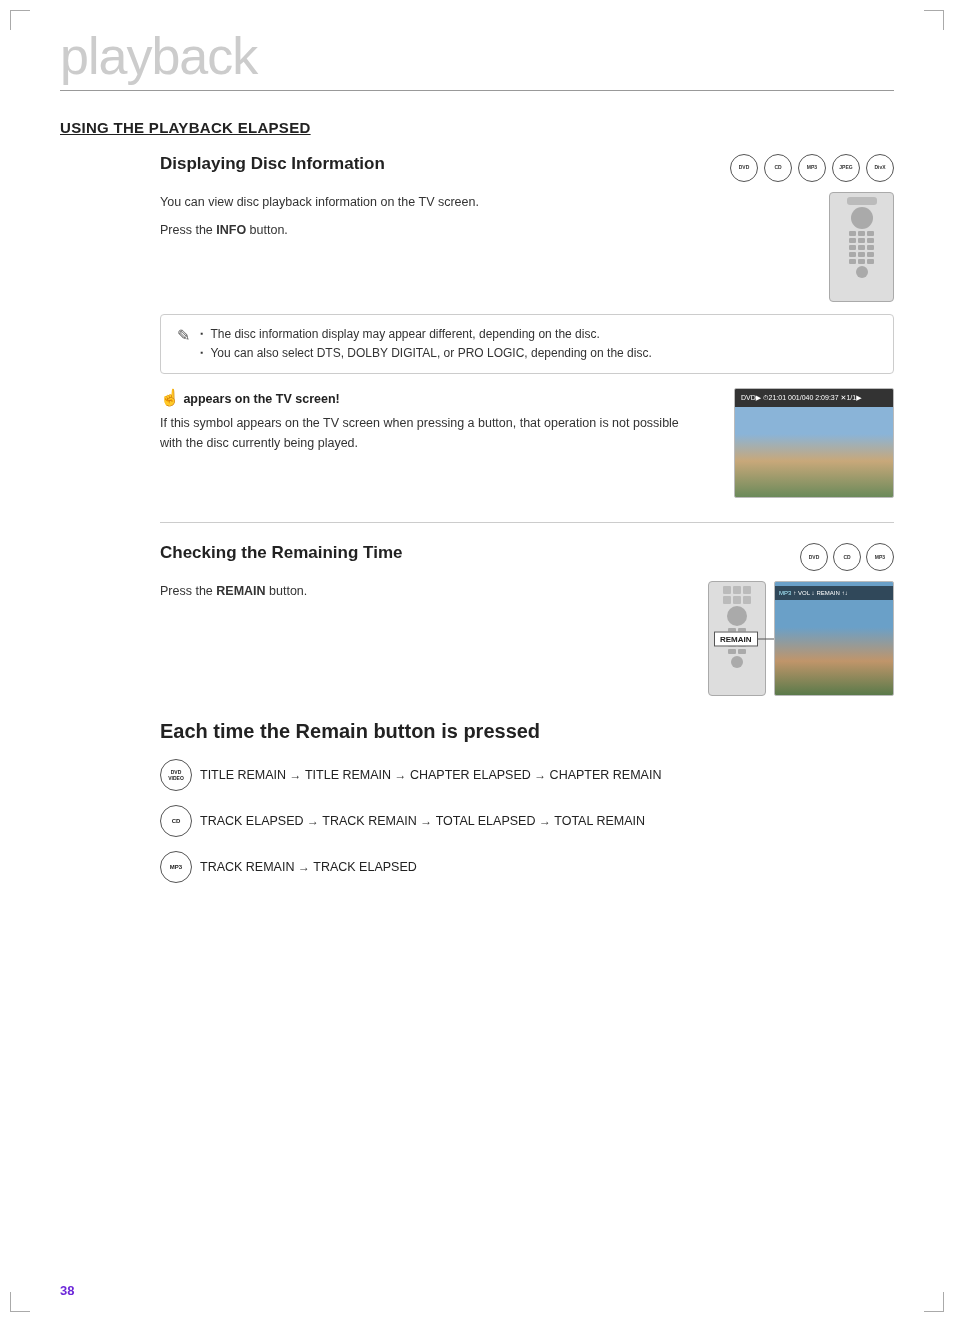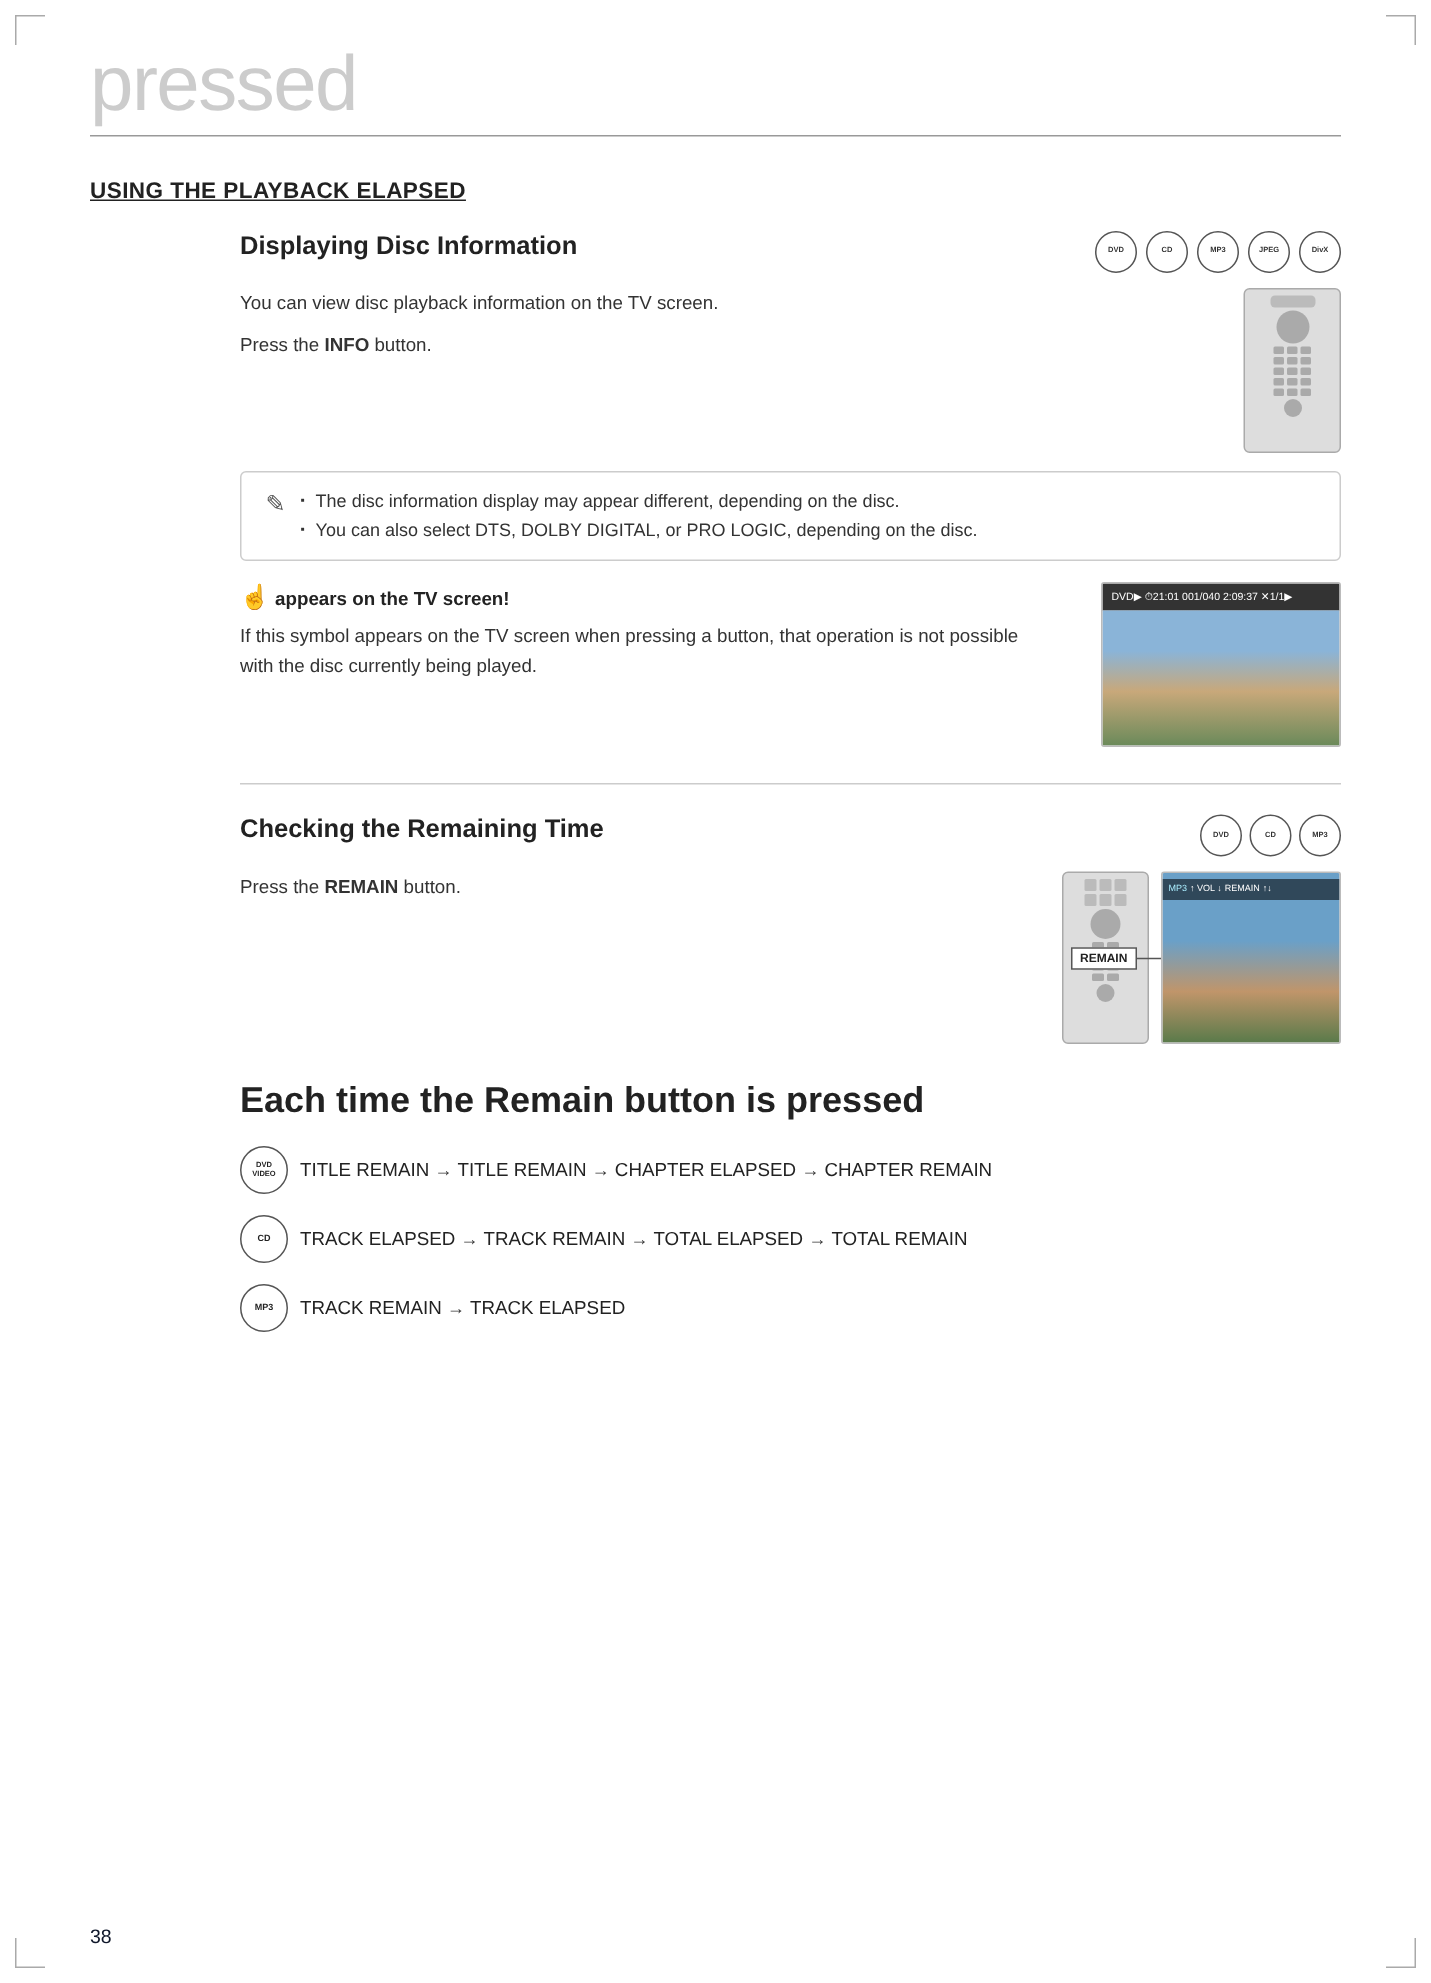--- a/index.html
+++ b/index.html
@@ -220,21 +220,21 @@
     }
     .tv-small-inner {
       width: 100%;
       height: 100%;
       background: linear-gradient(180deg, #6aa0c8 40%, #c0956a 70%, #5a7a4a 100%);
       position: relative;
     }
 
     
     .each-time-title {
-      font-size: 24px;
+      font-size: 20px;
       font-weight: bold;
       margin-bottom: 16px;
       margin-top: 8px;
     }
 
     
     .flow-row {
       display: flex;
       align-items: center;
       margin-bottom: 14px;
@@ -266,22 +266,22 @@
       font-size: 12px;
       color: #333;
     }
 
     
     .page-number {
       position: absolute;
       bottom: 24px;
       left: 60px;
       font-size: 13px;
-      font-weight: normal;
-      color: #0f172a;
+      font-weight: bold;
+      color: #6d28d9;
     }
 
     
     .subsection-divider {
       border: none;
       border-top: 1px solid #ccc;
       margin: 20px 0;
     }
 
     
@@ -316,21 +316,21 @@
 </head>
 <body>
 
 <div class="corner-mark corner-tl"></div>
 <div class="corner-mark corner-tr"></div>
 <div class="corner-mark corner-bl"></div>
 <div class="corner-mark corner-br"></div>
 
 <div class="page-container">
 
-  <h1 class="page-title">pressed</h1>
+  <h1 class="page-title">playback</h1>
   <hr class="title-underline">
 
   <h2 class="section-heading">USING THE PLAYBACK ELAPSED</h2>
 
   <div class="content-area">
 
     <div class="subsection">
       <div class="subsection-header">
         <h3 class="subsection-title">Displaying Disc Information</h3>
 

